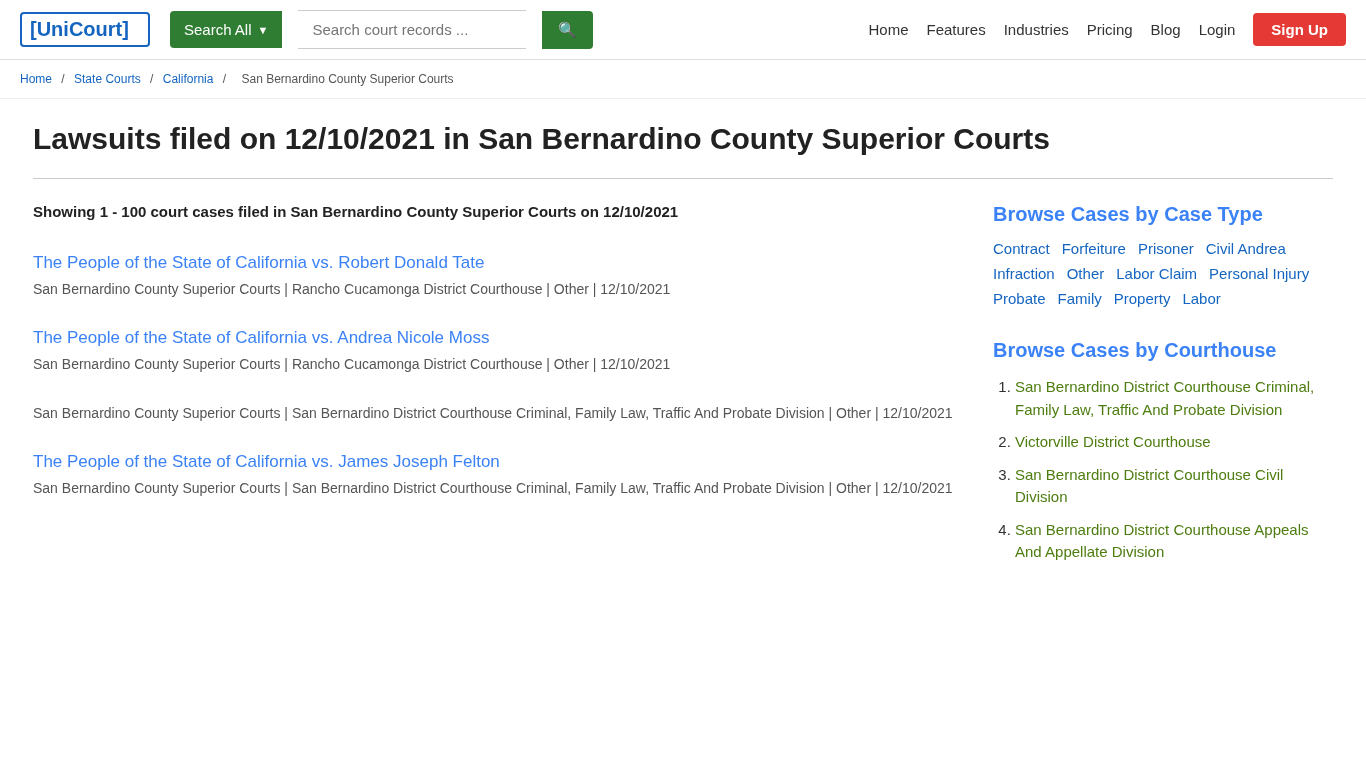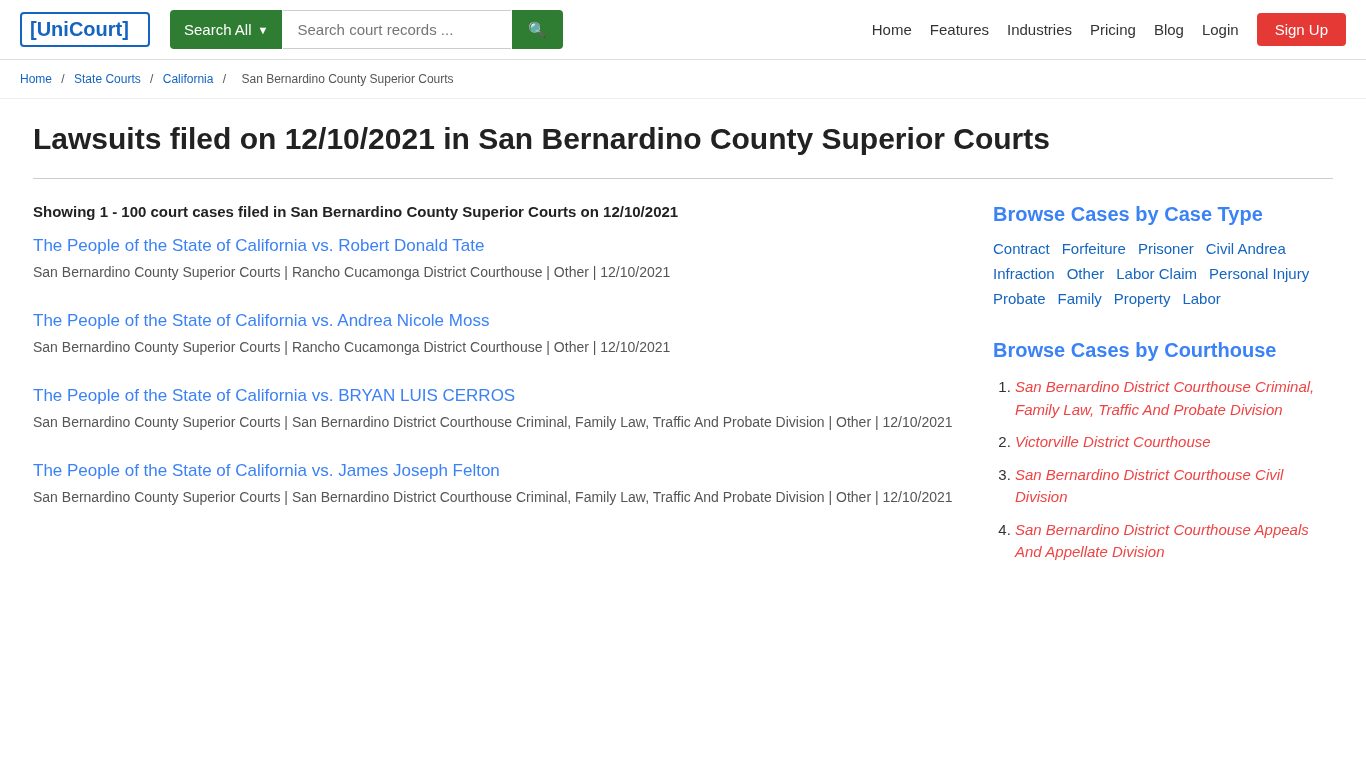--- a/index.html
+++ b/index.html
@@ -19,21 +19,22 @@
       border: 2px solid #1565c0;
       padding: 4px 8px;
       border-radius: 4px;
       font-size: 20px;
       font-weight: bold;
       color: #1565c0;
       min-width: 130px;
     }
     .search-bar {
       display: flex;
-      gap: 1px;
+      align-items: center;
+      gap: 16px;
     }
     .search-all-btn {
       background: #2e7d32;
       color: #fff;
       border: none;
       padding: 10px 14px;
       font-size: 15px;
       border-radius: 4px 0 0 4px;
       cursor: pointer;
       display: flex;
@@ -72,21 +73,21 @@
       font-size: 15px;
     }
     .signup-btn {
       background: #e53935;
       color: #fff;
       border: none;
       padding: 8px 18px;
       border-radius: 4px;
       font-size: 15px;
       cursor: pointer;
-      font-weight: normal;
+      font-weight: bold;
     }
 
     
     .breadcrumb {
       padding: 12px 20px;
       font-size: 12px;
       border-bottom: 1px solid #eee;
     }
     .breadcrumb a { color: #1565c0; text-decoration: none; }
     .breadcrumb span { color: #555; margin: 0 6px; }
@@ -120,21 +121,21 @@
     .right-column {
       width: 340px;
       flex-shrink: 0;
     }
 
     
     .results-info {
       font-size: 15px;
       font-weight: bold;
       color: #222;
-      margin-bottom: 16px;
+      margin-bottom: 33px;
     }
 
     
     .case-item {
       margin-bottom: 28px;
     }
     .case-title {
       color: #3b82f6;
       font-size: 17px;
       text-decoration: none;
@@ -170,25 +171,24 @@
 
     .courthouse-list {
       list-style: decimal;
       padding-left: 22px;
     }
     .courthouse-list li {
       margin-bottom: 10px;
       font-size: 15px;
     }
     .courthouse-list a {
-      color: #ef4444;
+      color: #4d7c0f;
       text-decoration: none;
       line-height: 1.5;
       display: inline;
-      font-style: italic;
     }
   </style>
 </head>
 <body>
 
 <header class="header">
   <div class="logo">
     <span>[</span>
     <span>UniCourt</span>
     <span>]</span>
@@ -238,21 +238,20 @@
       <div id="case-list">
           <div class="case-item">
       <a href="#" class="case-title">The People of the State of California vs. Robert Donald Tate</a>
       <p class="case-meta">San Bernardino County Superior Courts | Rancho Cucamonga District Courthouse | Other | 12/10/2021</p>
     </div>
           <div class="case-item">
       <a href="#" class="case-title">The People of the State of California vs. Andrea Nicole Moss</a>
       <p class="case-meta">San Bernardino County Superior Courts | Rancho Cucamonga District Courthouse | Other | 12/10/2021</p>
     </div>
           <div class="case-item">
-      <a href="#" class="case-title">The People of the State of California vs. BRYAN LUIS CERROS</a>
       <p class="case-meta">San Bernardino County Superior Courts | San Bernardino District Courthouse Criminal, Family Law, Traffic And Probate Division | Other | 12/10/2021</p>
     </div>
           <div class="case-item">
       <a href="#" class="case-title">The People of the State of California vs. James Joseph Felton</a>
       <p class="case-meta">San Bernardino County Superior Courts | San Bernardino District Courthouse Criminal, Family Law, Traffic And Probate Division | Other | 12/10/2021</p>
     </div>
         </div>
     </div>
 
     <div class="right-column">

